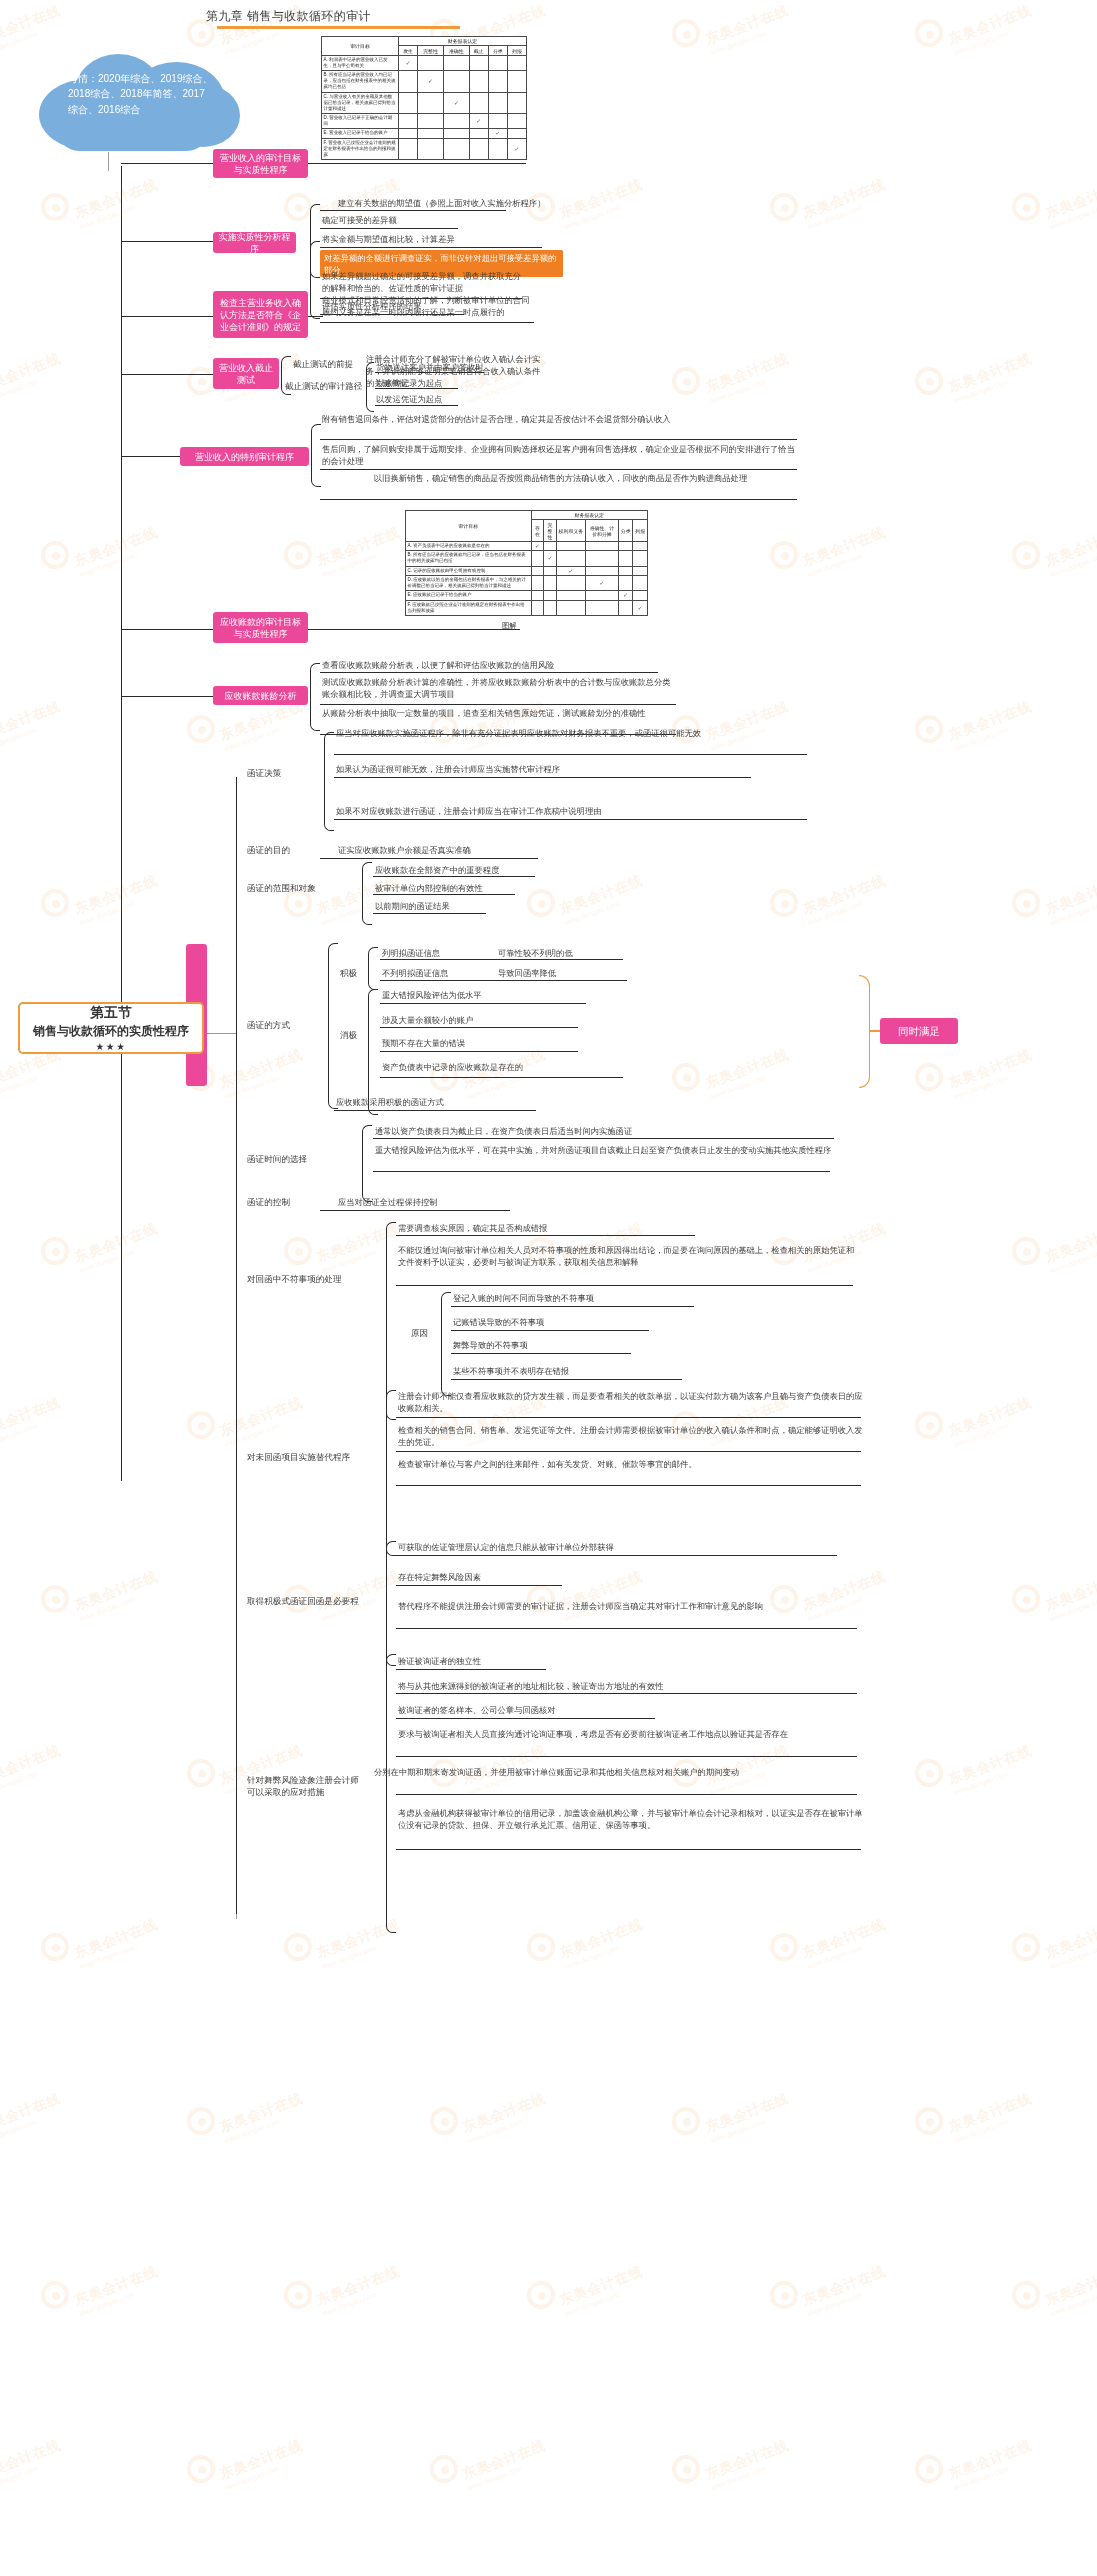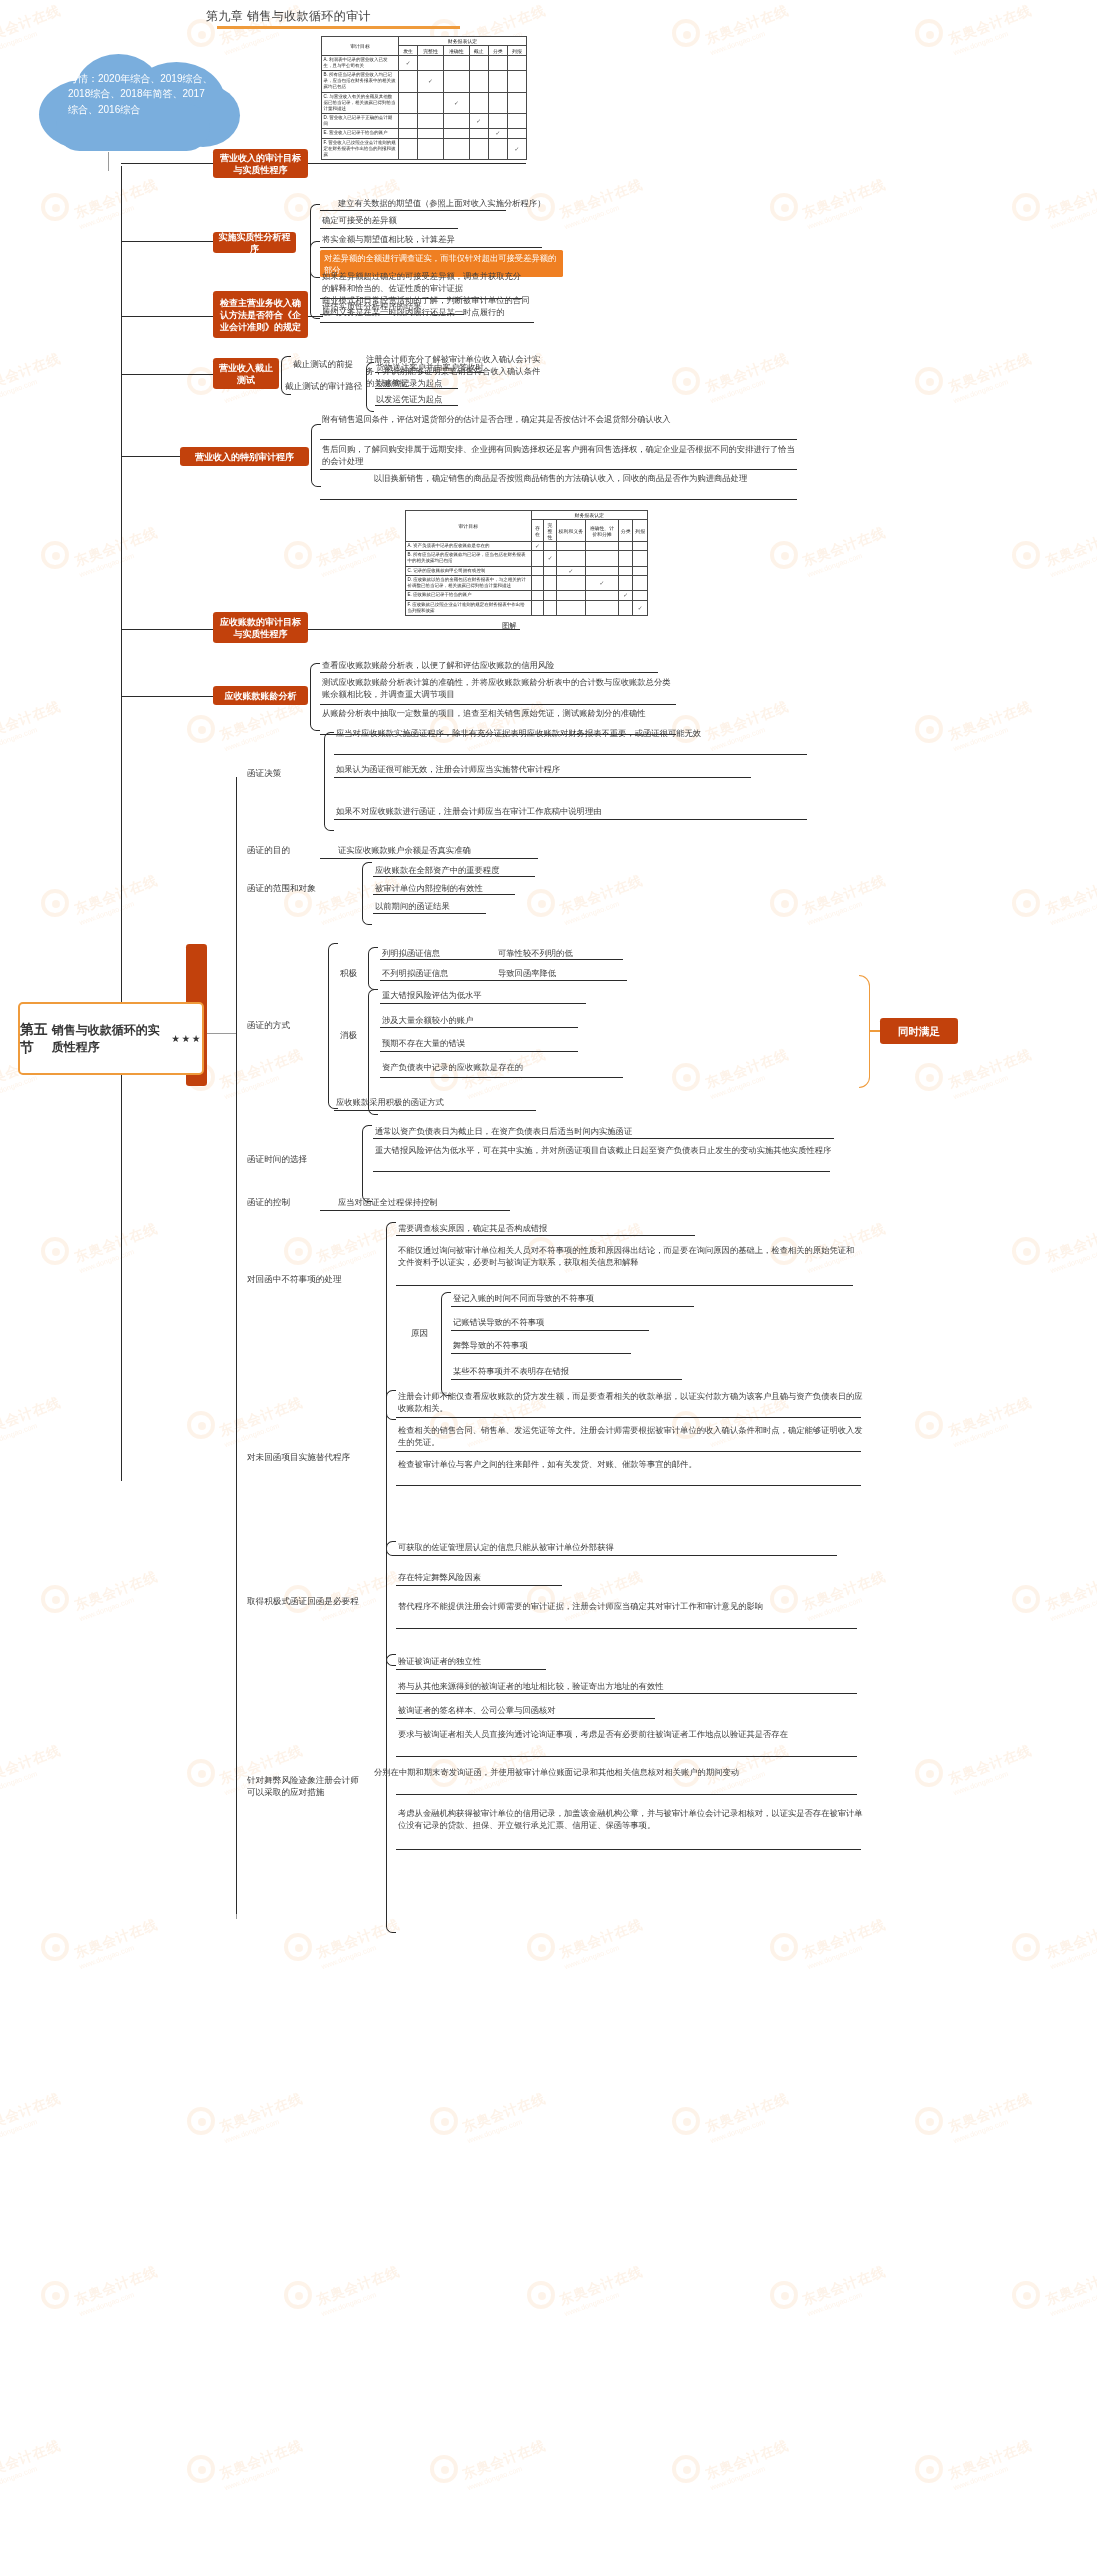--- a/index.html
+++ b/index.html
@@ -27,32 +27,32 @@
   #chapter-rule { position:absolute; left:217px; top:26px; width:243px; height:3.2px;
         background:#ef9b3c; }
 
   
   #cloud-wrap { position:absolute; left:24px; top:47px; width:227px; height:105px; }
   .cl { position:absolute; background:#7aaedd; border-radius:50%; }
   #cloud-text { position:absolute; left:44px; top:24px; width:146px;
         color:#fff; font-size:10px; line-height:15.4px; z-index:3; }
 
   
-  #central-node { position:absolute; left:18px; top:1002px; width:186px; height:73px;
+  #central-node { position:absolute; left:18px; top:1002px; width:186px; height:52px;
         border:2px solid #ef9b3c; border-radius:4.9px; background:#fff;
-        display:flex; flex-direction:row; align-items:center;
+        display:flex; flex-direction:column; align-items:center;
         justify-content:center; z-index:6; }
   #central-node .l1 { font-size:13.8px; font-weight:bold; color:#353535; }
   #central-node .l2 { font-size:12px; font-weight:bold; color:#353535; margin-top:1.6px; }
   #central-node .l3 { font-size:9.7px; color:#353535; margin-top:0.8px; letter-spacing:1.6px; }
 
   
-  .chip { position:absolute; background:#c2410c; color:#fff; border-radius:3.2px;
+  .chip { position:absolute; background:#ec4899; color:#fff; border-radius:3.2px;
           display:flex; align-items:center; justify-content:center; text-align:center;
-          font-size:9px; line-height:12px; padding:3.2px 4.9px; z-index:5;font-weight:bold; }
+          font-size:9px; line-height:12px; padding:3.2px 4.9px; z-index:5; }
   .chip.vert { writing-mode:vertical-rl; letter-spacing:4.9px; font-size:12px; }
 
   
   .leaf { position:absolute; font-size:8.3px; line-height:12px; color:#3b3b3b; }
   .leaf.mid { font-size:8.6px; }
   .leaf.hl { background:#ef7f22; color:#fff; padding:1.6px 4px; border-radius:1.6px; }
 
   
   .ln { position:absolute; background:#2b2b2b; }
   .lnh { height:1.3px; }

